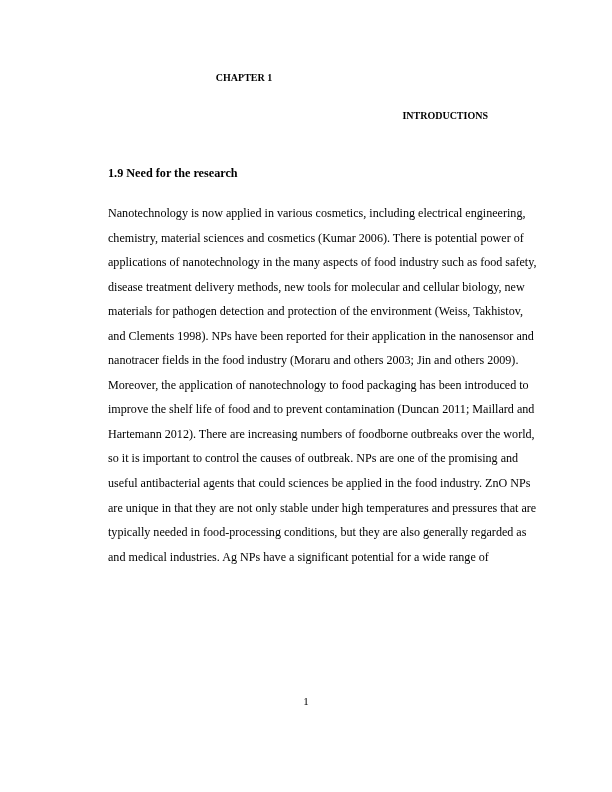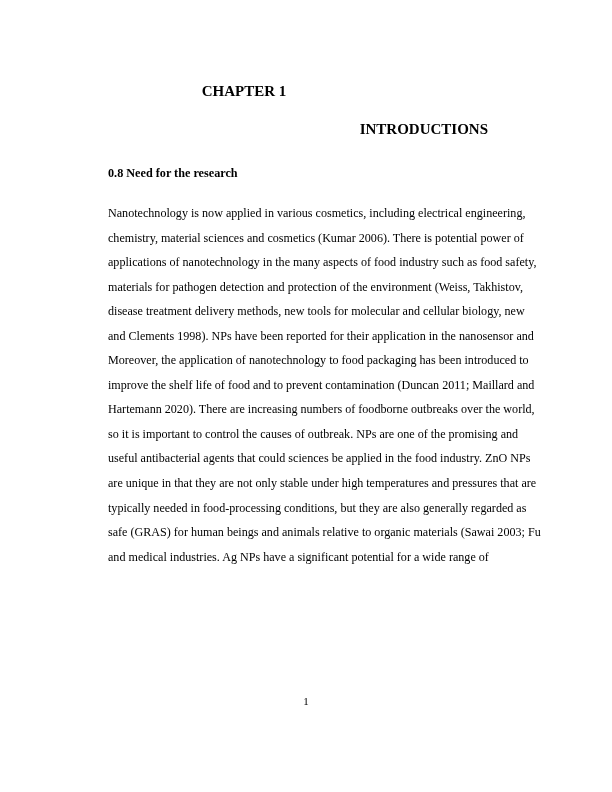--- a/index.html
+++ b/index.html
@@ -1,44 +1,44 @@
 <!DOCTYPE html>
 <html><head>
   <meta charset="utf-8">
   <style>
     html, body { margin: 0; padding: 0; background: #ffffff; }
     body { width: 612px; height: 792px; position: relative; overflow: hidden;
            font-family: "Liberation Serif", "DejaVu Serif", serif; color: #000; }
     .page { position: absolute; left: 0; top: 0; width: 612px; height: 792px; background: #fff; }
-    .chapter { position: absolute; left: 0; width: 488px; text-align: center; font-weight: bold; font-size: 15px; margin-top: 11px; }
+    .chapter { position: absolute; left: 0; width: 488px; text-align: center; font-weight: bold; font-size: 10px; }
     #ch-num { top: 72px; }
     #ch-title { top: 110px; text-align: right; }
     .section-heading { position: absolute; left: 108px; top: 166px; font-weight: bold; font-size: 12.2px; }
     .body-lines { position: absolute; left: 108px; top: 205px; width: 420px; }
     .line { font-size: 12.1px; height: 24.55px; line-height: 16px; white-space: nowrap; }
     .page-number { position: absolute; left: 0; width: 612px; top: 695px; text-align: center; font-size: 11px; }
   </style>
 </head>
 <body>
 
 <div class="page">
   <div class="chapter" id="ch-num">CHAPTER 1</div>
   <div class="chapter" id="ch-title">INTRODUCTIONS</div>
-  <div class="section-heading">0.8 Need for the research</div>
+  <div class="section-heading">1.9 Need for the research</div>
   <div class="body-lines" id="body-lines">
       <div class="line">Nanotechnology is now applied in various cosmetics, including electrical engineering,</div>
       <div class="line">chemistry, material sciences and cosmetics (Kumar 2006). There is potential power of</div>
       <div class="line">applications of nanotechnology in the many aspects of food industry such as food safety,</div>
+      <div class="line">disease treatment delivery methods, new tools for molecular and cellular biology, new</div>
       <div class="line">materials for pathogen detection and protection of the environment (Weiss, Takhistov,</div>
-      <div class="line">disease treatment delivery methods, new tools for molecular and cellular biology, new</div>
       <div class="line">and Clements 1998). NPs have been reported for their application in the nanosensor and</div>
+      <div class="line">nanotracer fields in the food industry (Moraru and others 2003; Jin and others 2009).</div>
       <div class="line">Moreover, the application of nanotechnology to food packaging has been introduced to</div>
       <div class="line">improve the shelf life of food and to prevent contamination (Duncan 2011; Maillard and</div>
-      <div class="line">Hartemann 2020).  There are increasing numbers of foodborne outbreaks over the world,</div>
+      <div class="line">Hartemann 2012).  There are increasing numbers of foodborne outbreaks over the world,</div>
       <div class="line">so it is important to control the causes of outbreak. NPs are one of the promising and</div>
       <div class="line">useful antibacterial agents that could sciences be applied in the food industry. ZnO NPs</div>
       <div class="line">are unique in that they are not only stable under high temperatures and pressures that are</div>
       <div class="line">typically needed in food-processing conditions, but they are also generally regarded as</div>
-      <div class="line">safe (GRAS) for human beings and animals relative to organic materials (Sawai 2003; Fu</div>
       <div class="line">and medical industries.  Ag NPs have a significant potential for a wide range of</div>
     </div>
   <div class="page-number">1</div>
 </div>
 
 </body></html>

